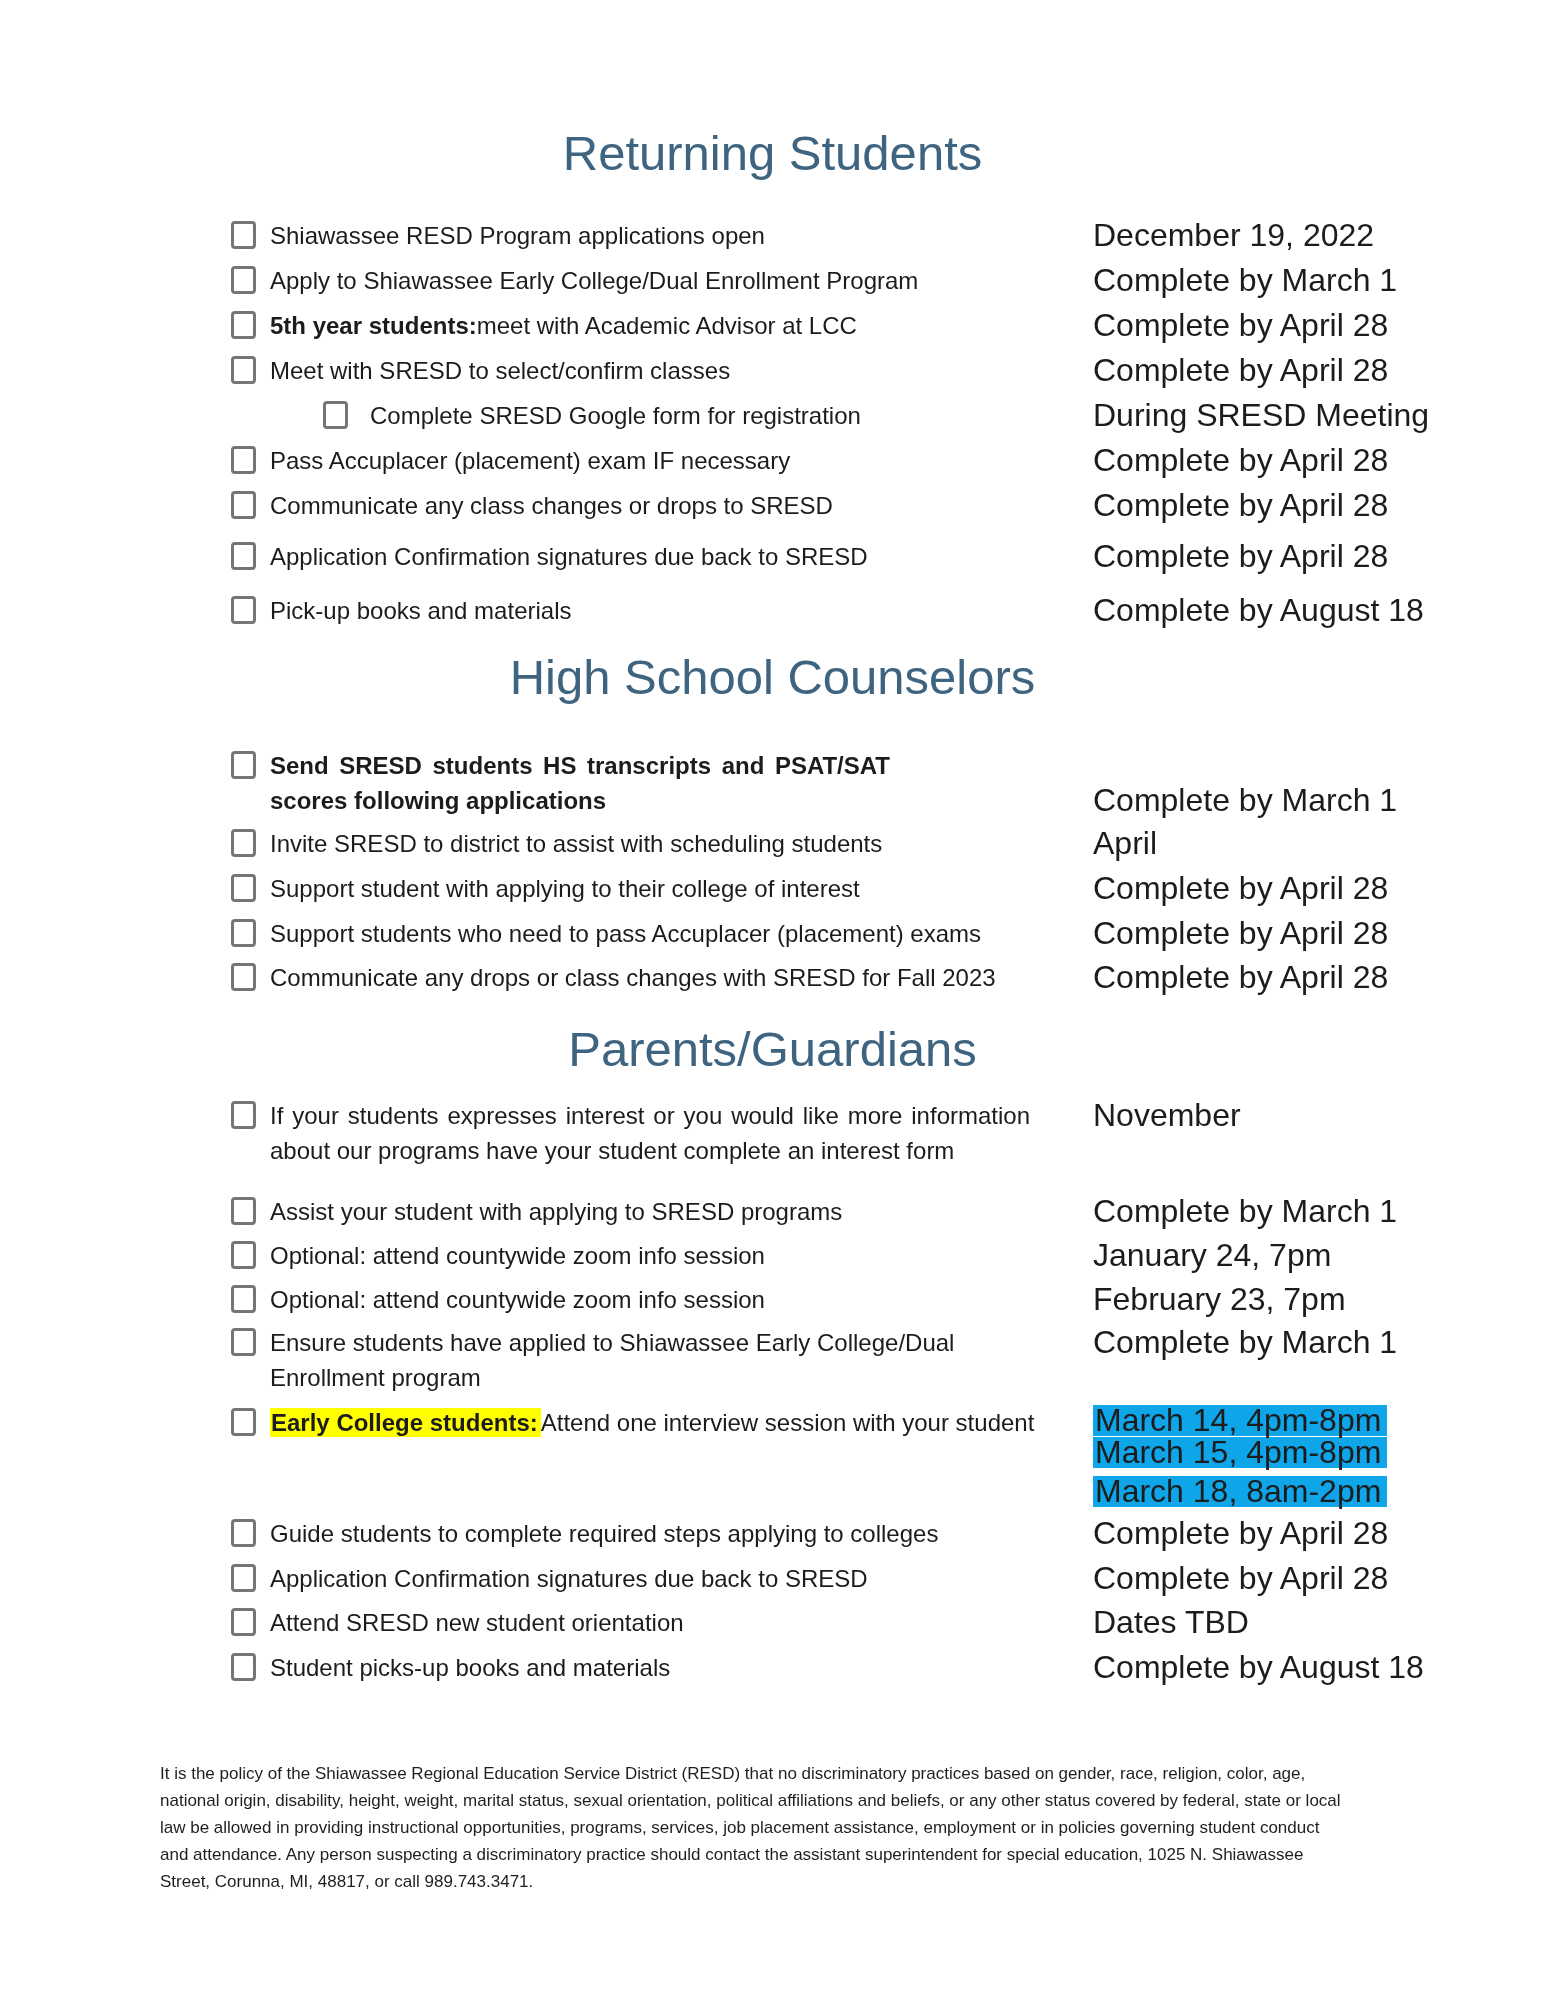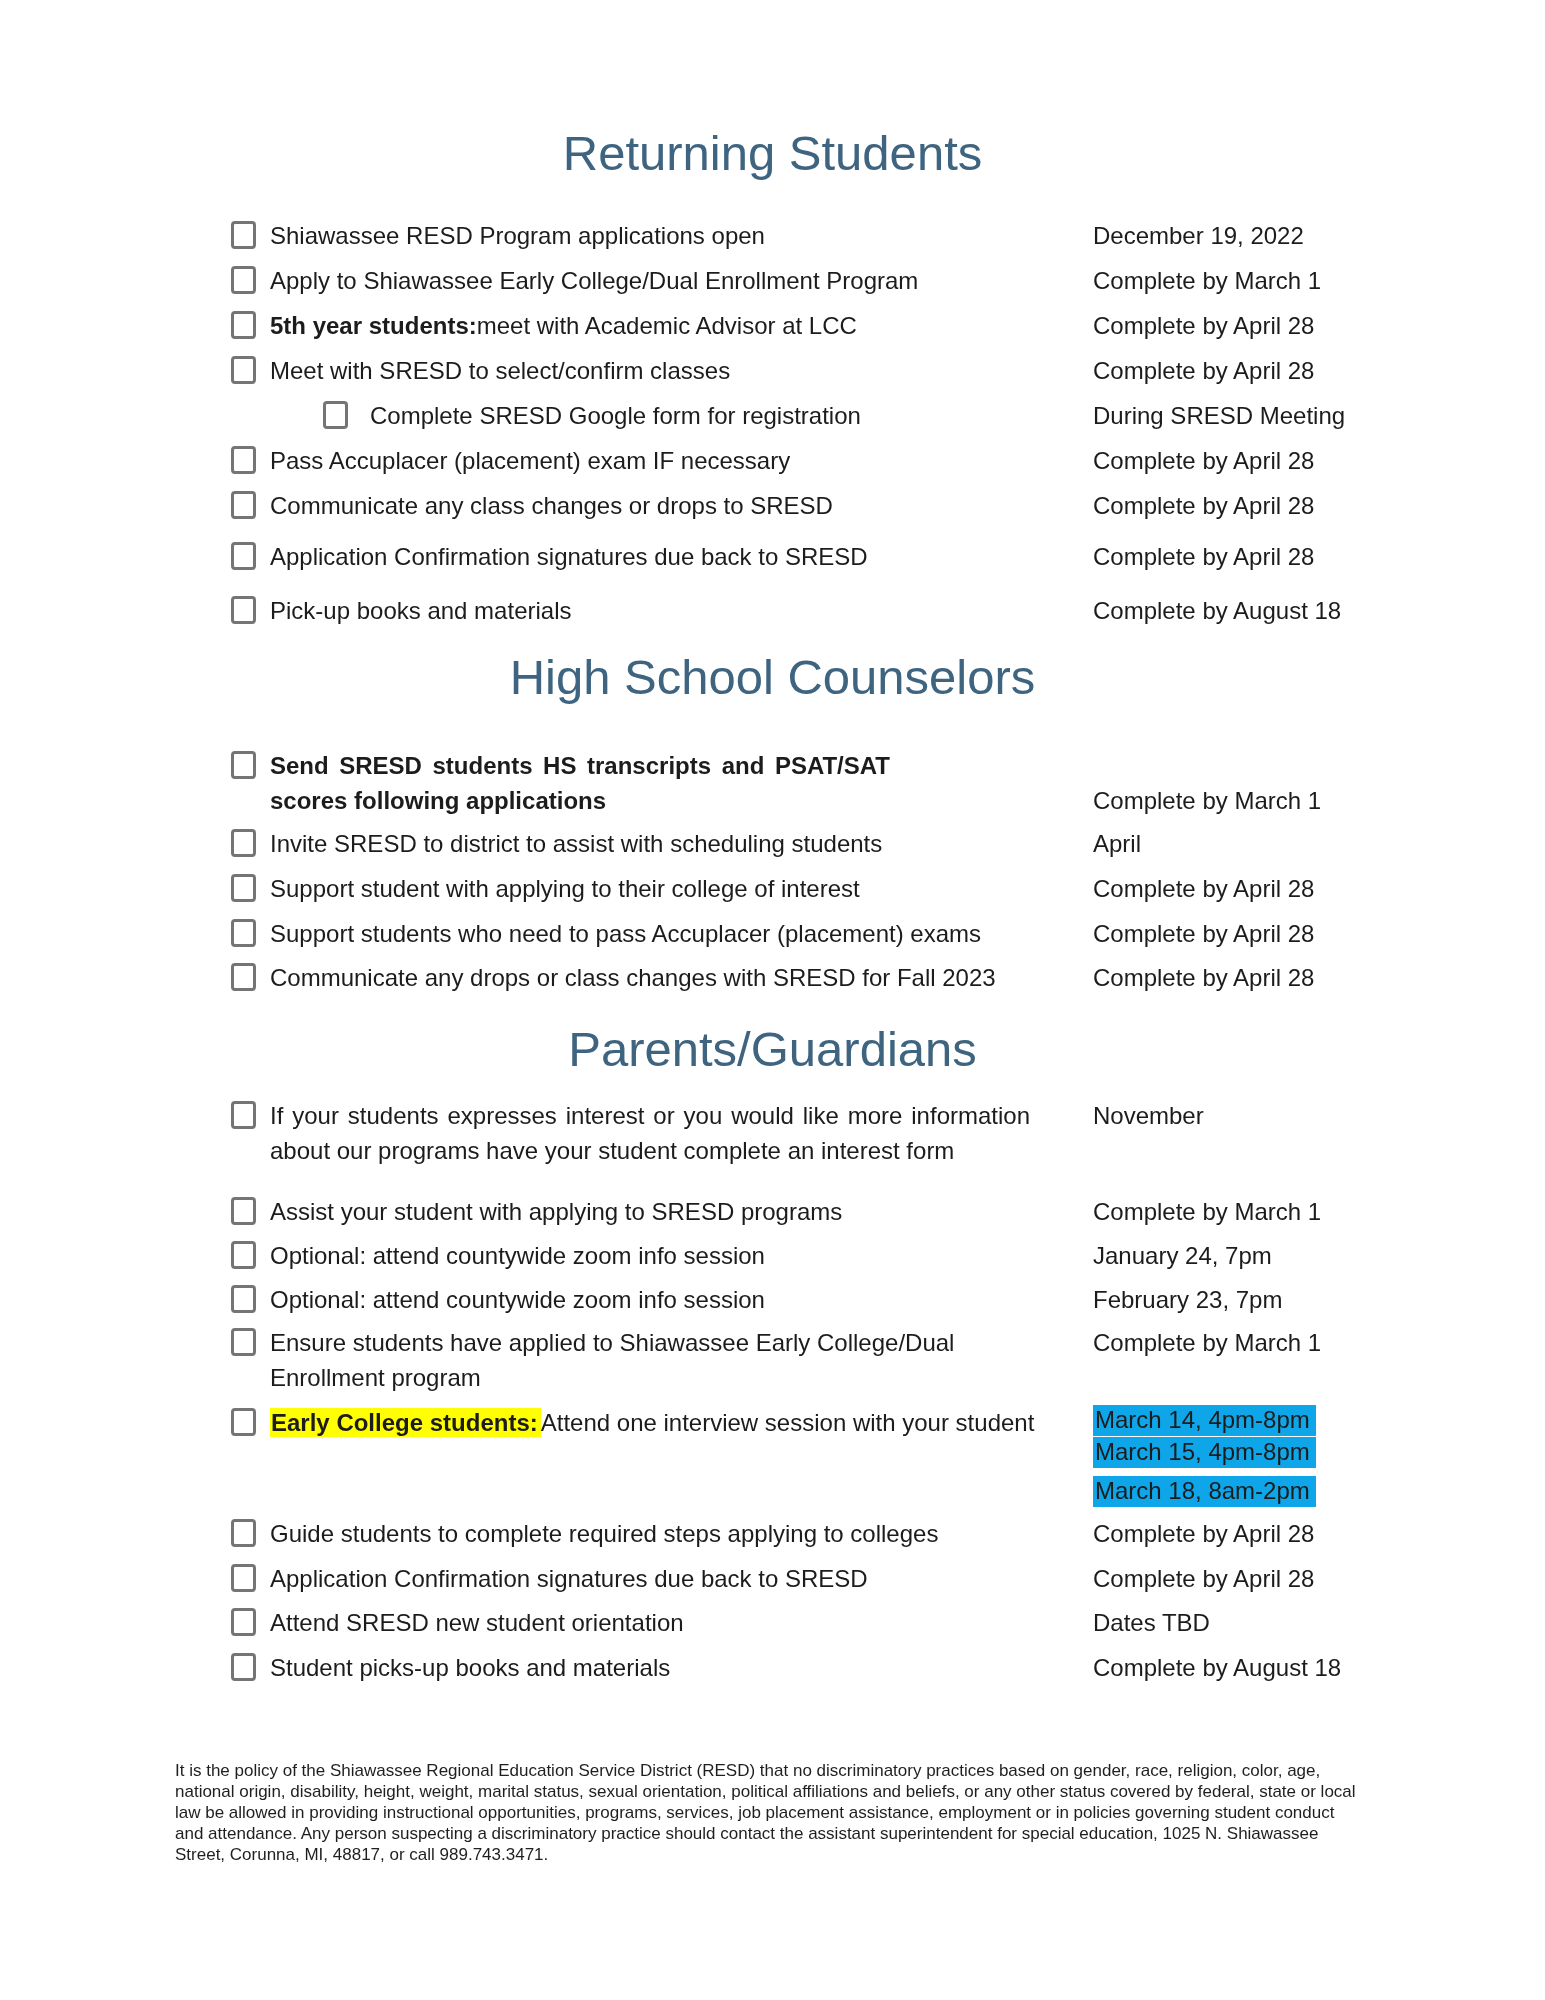--- a/index.html
+++ b/index.html
@@ -39,21 +39,21 @@
     position: absolute;
     left: 39px; top: 0;
     width: 830px;
     font-size: 24px;
     line-height: 35px;
   }
   .txt b { font-weight: 700; }
   .date {
     position: absolute;
     left: 862px; top: 0;
-    font-size: 24px;
+    font-size: 32px;
     line-height: 35px;
     white-space: nowrap;
   }
   .date.line2 { top: 35px; }
   .w620 { width: 620px; text-align: justify; font-weight: bold; }
   .w760j { width: 760px; text-align: justify; }
   .w760  { width: 760px; }
   .hl { background: #ffff00; padding: 1px 3px 1px 1px; margin-top: 16px; }
   .hl-line {
     display: block;
@@ -62,23 +62,22 @@
     line-height: 30px;
     padding: 0 6px 1px 2px;
     margin-bottom: 1px;
   }
   .hl-line.gap { margin-top: 8px; }
   .footer {
     position: absolute;
     left: 160px; top: 1760px;
     width: 1190px;
     font-size: 17px;
-    line-height: 21px;
+    line-height: 27px;
     color: #1f1f1f;
-    margin-left: 15px;
   }
 </style>
 </head>
 <body>
 
 <div class="page">
 
   <div class="sec-title" style="top:128px">Returning Students</div>
 
   <div class="row" style="top:218px">

